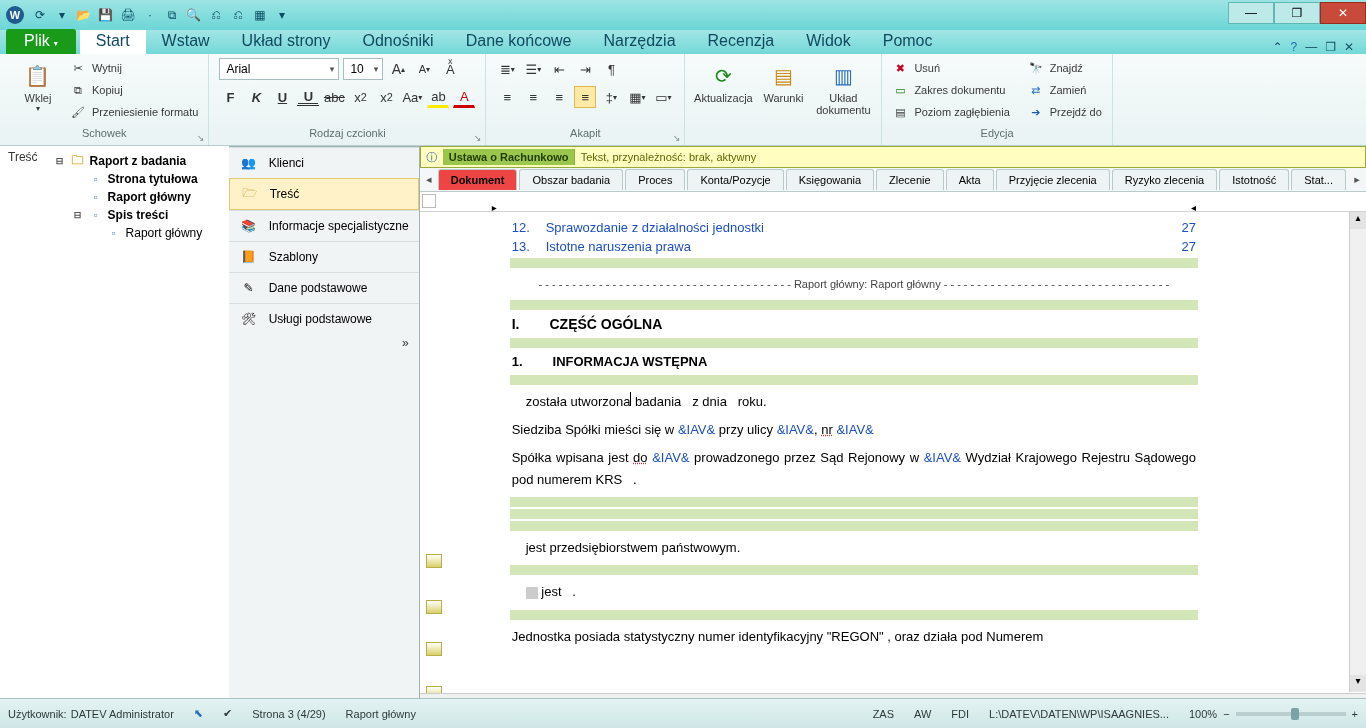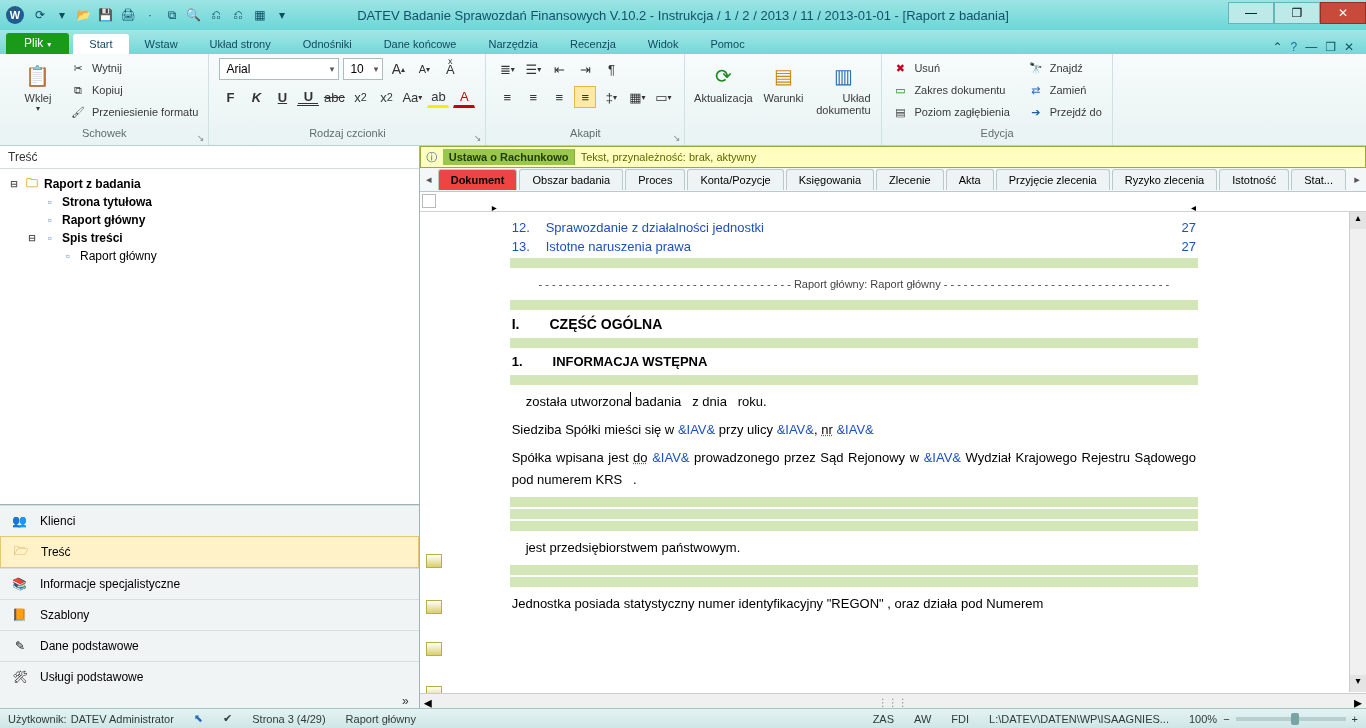--- a/index.html
+++ b/index.html
@@ -10,23 +10,23 @@
 .titlebar .qat { display: flex; align-items: center; padding-left: 6px; gap: 2px; }
 .titlebar .qat .qbtn { width: 20px; height: 20px; display: flex; align-items: center; justify-content: center; font-size: 12px; color: #0b4d63; }
 .titlebar .appicon { width: 18px; height: 18px; background: #1f5c8f; border-radius: 50%; color: #fff; font-size: 11px; font-weight: bold; display: flex; align-items: center; justify-content: center; margin-right: 4px; }
 .titlebar .title { position: absolute; left: 0; right: 0; text-align: center; font-size: 13px; color: #125169; pointer-events: none; }
 .titlebar .winbtns { margin-left: auto; display: flex; }
 .titlebar .winbtn { width: 46px; height: 22px; margin-top:-4px; background: #bde9e9; border:1px solid #5fb8b8; display:flex; align-items:center; justify-content:center; font-size:12px; }
 .titlebar .winbtn.close { background:#c74a3b; color:#fff; border-color:#9a2c1f; }
 
 
 .tabsrow { height: 24px; background: linear-gradient(#a3e5e5,#74d8d8); display:flex; align-items:flex-end; padding-left:6px; }
-.filetab { background:#199a19; color:#fff; padding:3px 18px 4px; font-size:12px; border-radius:3px 3px 0 0; margin-right:4px; position:relative; }
+.filetab { background:#199a19; color:#fff; padding:3px 18px 4px; font-size:16px; border-radius:3px 3px 0 0; margin-right:4px; position:relative; }
 .filetab::after{content:"▾"; font-size:8px; margin-left:4px;}
-.rtab { padding:4px 16px; font-size:11px; color:#12495f; cursor:default; }
+.rtab { padding:4px 16px; font-size:16px; color:#12495f; cursor:default; }
 .rtab.active { background:#fff; border-radius:3px 3px 0 0; }
 .tabsrow .help { margin-left:auto; display:flex; gap:8px; padding-right:12px; font-size:12px; color:#155268;}
 .tabsrow .help span{display:inline-block;}
 
 
 .ribbon { height: 92px; background: linear-gradient(#f7fbfb,#e9f3f3); border-bottom:1px solid #b7cfcf; display:flex; }
 .group { border-right:1px solid #cfe2e2; padding:4px 10px 2px; display:flex; flex-direction:column; }
 .group .gcontent{ flex:1; display:flex; align-items:flex-start; gap:4px;}
 .group .glabel{ text-align:center; font-size:11px; color:#5d6e6e; height:16px; position:relative;}
 .group .glabel .dlg{position:absolute; right:-6px; bottom:0; font-size:9px; color:#7a8b8b;}
@@ -39,21 +39,21 @@
 .fontrow{display:flex; gap:4px; align-items:center;}
 .combo{ height:22px; border:1px solid #a9bebe; background:#fff; display:flex; align-items:center; padding:0 16px 0 6px; font-size:12px; position:relative;}
 .combo::after{content:"▾"; position:absolute; right:4px; font-size:9px; color:#555;}
 .fontname{width:120px;} .fontsize{width:40px;}
 .iconbtn{width:22px; height:22px; display:flex; align-items:center; justify-content:center; font-size:13px; color:#333; border:1px solid transparent;}
 .iconbtn.sel{background:#ffe9a7; border:1px solid #e2b84a;}
 .iconbtn.red{color:#c00;}
 
 
 .workspace{ position:absolute; top:146px; bottom:18px; left:0; right:0; display:flex; }
-.leftpane{ width:480px; border-right:1px solid #9fb4b4; display:flex; flex-direction:column; background:#fff;}
+.leftpane{ width:480px; border-right:1px solid #9fb4b4; display:flex; flex-direction:row; background:#fff;}
 .leftpane .panehdr{ font-size:12px; padding:4px 8px; color:#333; border-bottom:1px solid #d2dcdc;}
 .tree{ flex:1; overflow:auto; font-size:12px; padding:6px 4px;}
 .tnode{display:flex; align-items:center; gap:4px; height:18px; padding-left:4px;}
 .tnode .exp{width:12px; font-size:9px; color:#555; text-align:center;}
 .tnode .ticon{width:16px; text-align:center;}
 .tnode.bold{font-weight:bold;}
 .ind1{padding-left:22px;} .ind2{padding-left:40px;}
 .folder{color:#e0a423;}
 .page{color:#6f98c6;}
 
@@ -93,21 +93,21 @@
 .para{margin:6px 0; line-height:1.7; text-align:justify;}
 .para .fld{color:#1c4fc2;}
 .para .d{ text-decoration: underline dotted; text-decoration-color:#c33;}
 .pmarker{position:absolute; left:6px; width:16px; height:14px; background:linear-gradient(#fff,#d9d06a); border:1px solid #b7ae4a;}
 .docarea .vscroll{position:absolute; right:0; top:66px; bottom:18px; width:17px; background:#f0f0f0; border-left:1px solid #ccc;}
 .docarea .vscroll .up,.docarea .vscroll .dn{height:17px; text-align:center; font-size:10px; background:#e4e4e4;}
 .docarea .hscroll{height:17px; background:#f0f0f0; border-top:1px solid #ccc; display:flex; align-items:center;}
 .docarea .hscroll .grip{margin:0 auto; color:#888; font-size:10px;}
 
 
-.status{position:absolute; bottom:0; left:0; right:0; height:20px; background:linear-gradient(#e4f3f3,#cfe6e6); border-top:1px solid #a7c4c4; display:flex; align-items:center; font-size:11px; color:#2f3a3a; padding:0 8px; gap:20px;}
+.status{position:absolute; bottom:0; left:0; right:0; height:30px; background:linear-gradient(#e4f3f3,#cfe6e6); border-top:1px solid #a7c4c4; display:flex; align-items:center; font-size:11px; color:#2f3a3a; padding:0 8px; gap:20px;}
 .status .sp{flex:1;}
 .status .zoom{display:flex; align-items:center; gap:6px;}
 .status .slider{width:110px; height:4px; background:#b9cfcf; position:relative;}
 .status .slider::before{content:""; position:absolute; left:50%; top:-4px; width:8px; height:12px; background:#7aa4a4; border-radius:2px;}
 
 svg{display:block;}
 </style>
 </head>
 <body>
 
@@ -120,21 +120,20 @@
     <div class="qbtn">💾</div>
     <div class="qbtn">🖨</div>
     <div class="qbtn">·</div>
     <div class="qbtn">⧉</div>
     <div class="qbtn">🔍</div>
     <div class="qbtn">⎌</div>
     <div class="qbtn">⎌</div>
     <div class="qbtn">▦</div>
     <div class="qbtn">▾</div>
   </div>
-  <div class="title">DATEV Badanie Sprawozdań Finansowych V.10.2 - Instrukcja / 1 / 2 / 2013 / 11 / 2013-01-01  - [Raport z badania]</div>
   <div class="winbtns">
     <div class="winbtn">—</div>
     <div class="winbtn">❐</div>
     <div class="winbtn close">✕</div>
   </div>
 </div>
 
 <div class="tabsrow">
   <div class="filetab">Plik</div>
   <div class="rtab active">Start</div>
@@ -242,21 +241,21 @@
       <div class="bigbtn">
           <div class="bicon" style="color:#1a8a1a">⟳</div>
           <div>Aktualizacja</div>
         </div>
       <div class="bigbtn">
           <div class="bicon" style="color:#c98a1a">▤</div>
           <div>Warunki</div>
         </div>
       <div class="bigbtn">
           <div class="bicon" style="color:#2a6eb9">▥</div>
-          <div style="white-space:pre-line;text-align:right">Układ
+          <div style="white-space:pre-line;text-align:center">Układ
 dokumentu</div>
         </div>
     </div>
     <div class="glabel">&nbsp;</div>
   </div>
 
   <div class="group" style="min-width:220px">
     <div class="gcontent">
       <div class="lst">
         <div class="litem">
@@ -425,20 +424,21 @@
 
         <div class="gband thin"></div>
         <div class="pmarker" style="top:342px"></div>
         <div class="gband thin"></div>
         <div class="pmarker" style="top:388px"></div>
         <div class="gband thin"></div>
         <div class="pmarker" style="top:430px"></div>
         <div class="para" style="text-indent:14px"><span> jest przedsiębiorstwem państwowym.</span></div>
         <div class="gband thin"></div>
         <div class="pmarker" style="top:474px"></div>
+        <div class="para" style="text-indent:14px"><span style="display:inline-block;width:12px;height:12px;background:#ccc;vertical-align:middle"></span><span> jest</span>&nbsp;&nbsp;&nbsp;.</div>
         <div class="gband thin"></div>
         <div class="para"><span>Jednostka posiada statystyczny numer identyfikacyjny "REGON"       , oraz działa pod Numerem</span></div>
       </div>
     </div>
 
     <div class="vscroll">
       <div class="up">▴</div>
       <div class="dn" style="position:absolute;bottom:0;width:100%">▾</div>
     </div>
     <div class="hscroll">

